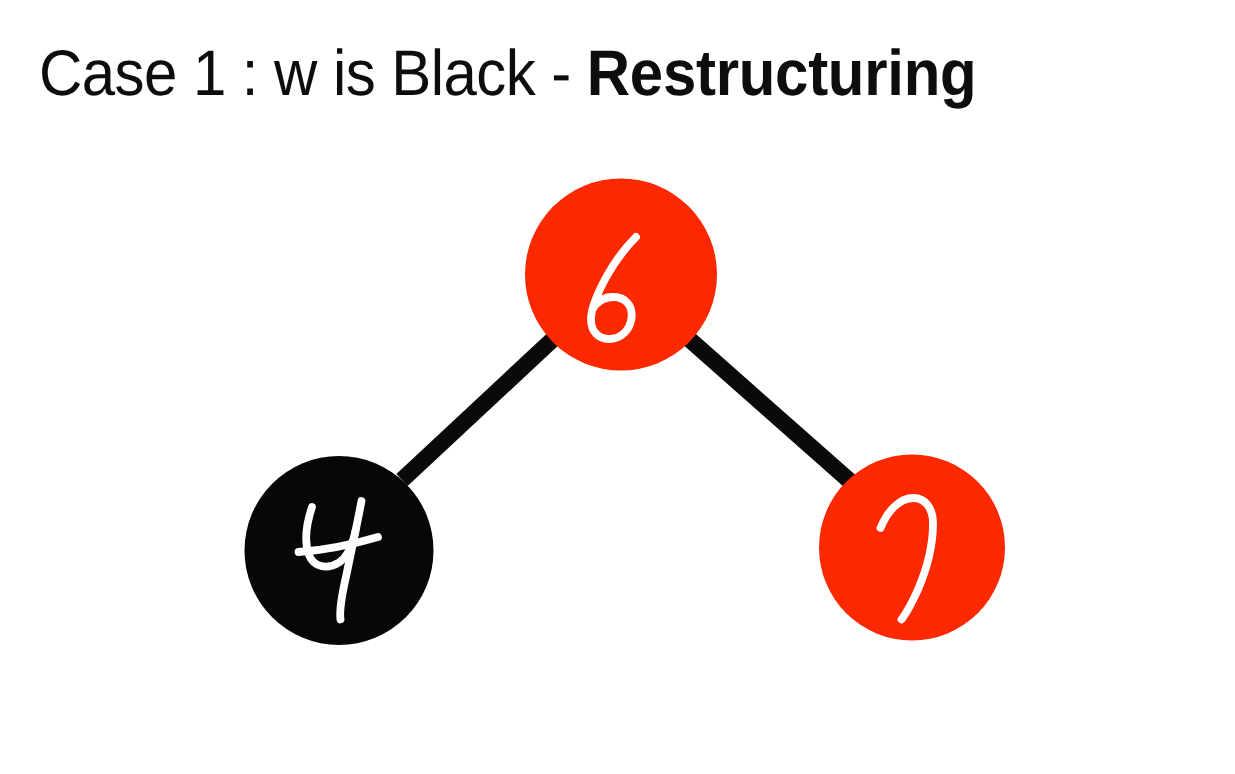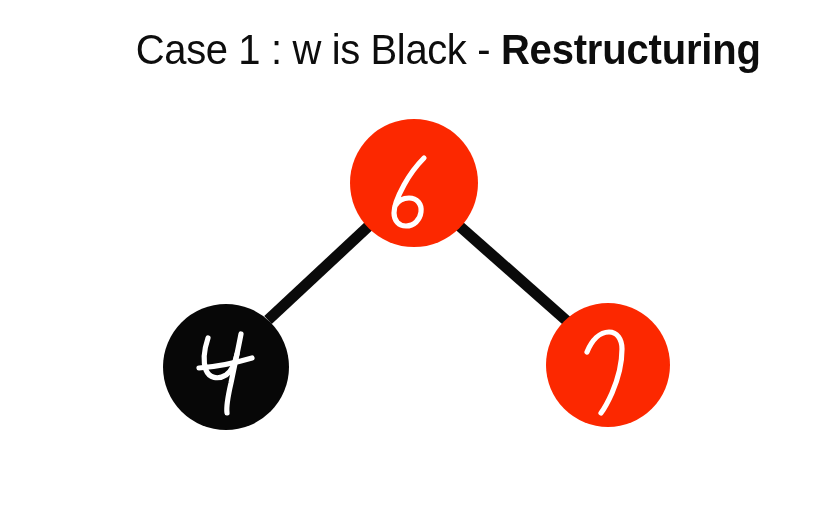--- a/index.html
+++ b/index.html
@@ -17,21 +17,20 @@
     -webkit-font-smoothing: antialiased;
   }
 
   #slide {
     position: absolute;
     left: 0;
     top: 0;
     width: 823px;
     height: 516px;
     background: #ffffff;
-    text-align: right;
   }
 
   
   #title {
     position: absolute;
     left: 26px;
     top: 18px;
     width: 790px;
     height: 62px;
     line-height: 62px;

